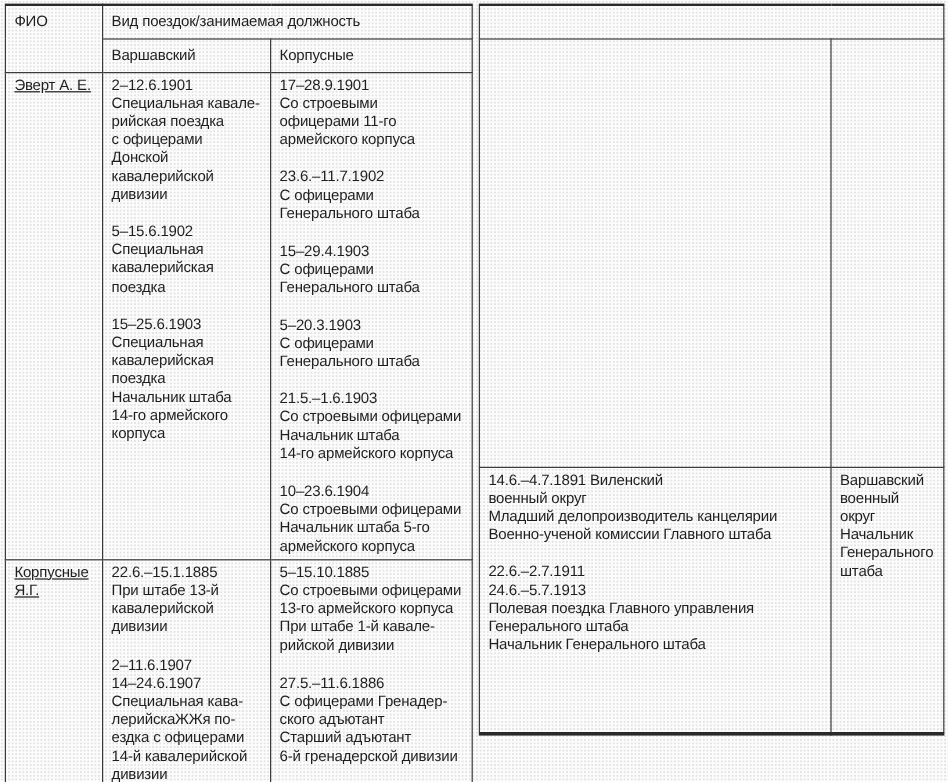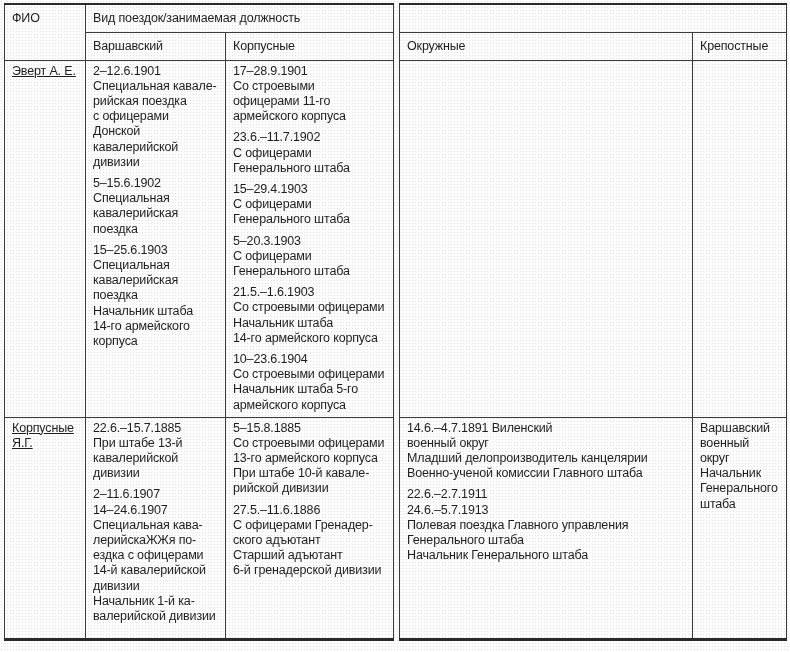--- a/index.html
+++ b/index.html
@@ -25,21 +25,21 @@
   table.left-tbl  { left: 4px;   width: 389px; }
   table.right-tbl { left: 399px; width: 387px; }
   table.tbl { border: 1px solid #3b3b3b; border-top: 2px solid #2a2a2a; border-bottom: 3px solid #2a2a2a; }
   .tbl td { border: 1px solid #3b3b3b; vertical-align: top; padding: 3px 6px 3px 7px; overflow: hidden; }
   .tbl tr.h1 td { height: 28px; padding-top: 6px; }
   .tbl tr.h2 td { height: 28px; padding-top: 6px; }
   .tbl tr.r1 > td { height: 357px; }
   .tbl tr.r2 > td { height: 222px; }
   .pre { white-space: pre-line; text-decoration: underline; }
   .para { white-space: pre-line; }
-  .para.sp { margin-top: 6px; }
+  .para.sp { margin-top: 16px; }
   .it, .para.it { }
 </style>
 </head>
 <body>
 
 <div class="page">
 
   <table class="tbl left-tbl">
     <colgroup>
       <col style="width:81px">
@@ -98,62 +98,58 @@
             <div class="para sp">10–23.6.1904
 Со строевыми офицерами</div>
             <div class="para it">Начальник штаба 5-го
 армейского корпуса</div>
           </td>
       </tr>
       <tr class="r2">
         <td class="pre">Корпусные
 Я.Г.</td>
         <td>
-            <div class="para">22.6.–15.7.1885</div>
+            <div class="para">22.6.–15.1.1885</div>
             <div class="para it">При штабе 13-й
 кавалерийской
 дивизии</div>
             <div class="para sp">2–11.6.1907
 14–24.6.1907
 Специальная кава-
 лерийскаЖЖя по-
 ездка с офицерами
 14-й кавалерийской
 дивизии</div>
             <div class="para it">Начальник 1-й ка-
 валерийской дивизии</div>
           </td>
         <td>
-            <div class="para">5–15.8.1885
+            <div class="para">5–15.10.1885
 Со строевыми офицерами
 13-го армейского корпуса</div>
-            <div class="para it">При штабе 10-й кавале-
+            <div class="para it">При штабе 1-й кавале-
 рийской дивизии</div>
             <div class="para it sp">27.5.–11.6.1886</div>
             <div class="para">С офицерами Гренадер-
 ского адъютант</div>
             <div class="para it">Старший адъютант
 6-й гренадерской дивизии</div>
           </td>
       </tr>
     </tbody>
   </table>
 
   <table class="tbl right-tbl">
     <colgroup>
       <col style="width:293px">
       <col style="width:94px">
     </colgroup>
     <tbody>
       <tr class="h1">
         <td colspan="2"></td>
-      </tr>
-      <tr class="h2">
-        <td>Окружные</td>
-        <td>Крепостные</td>
       </tr>
       <tr class="r1">
         <td></td>
         <td></td>
       </tr>
       <tr class="r2">
         <td>
             <div class="para">14.6.–4.7.1891 Виленский
 военный округ</div>
             <div class="para it">Младший делопроизводитель канцелярии

